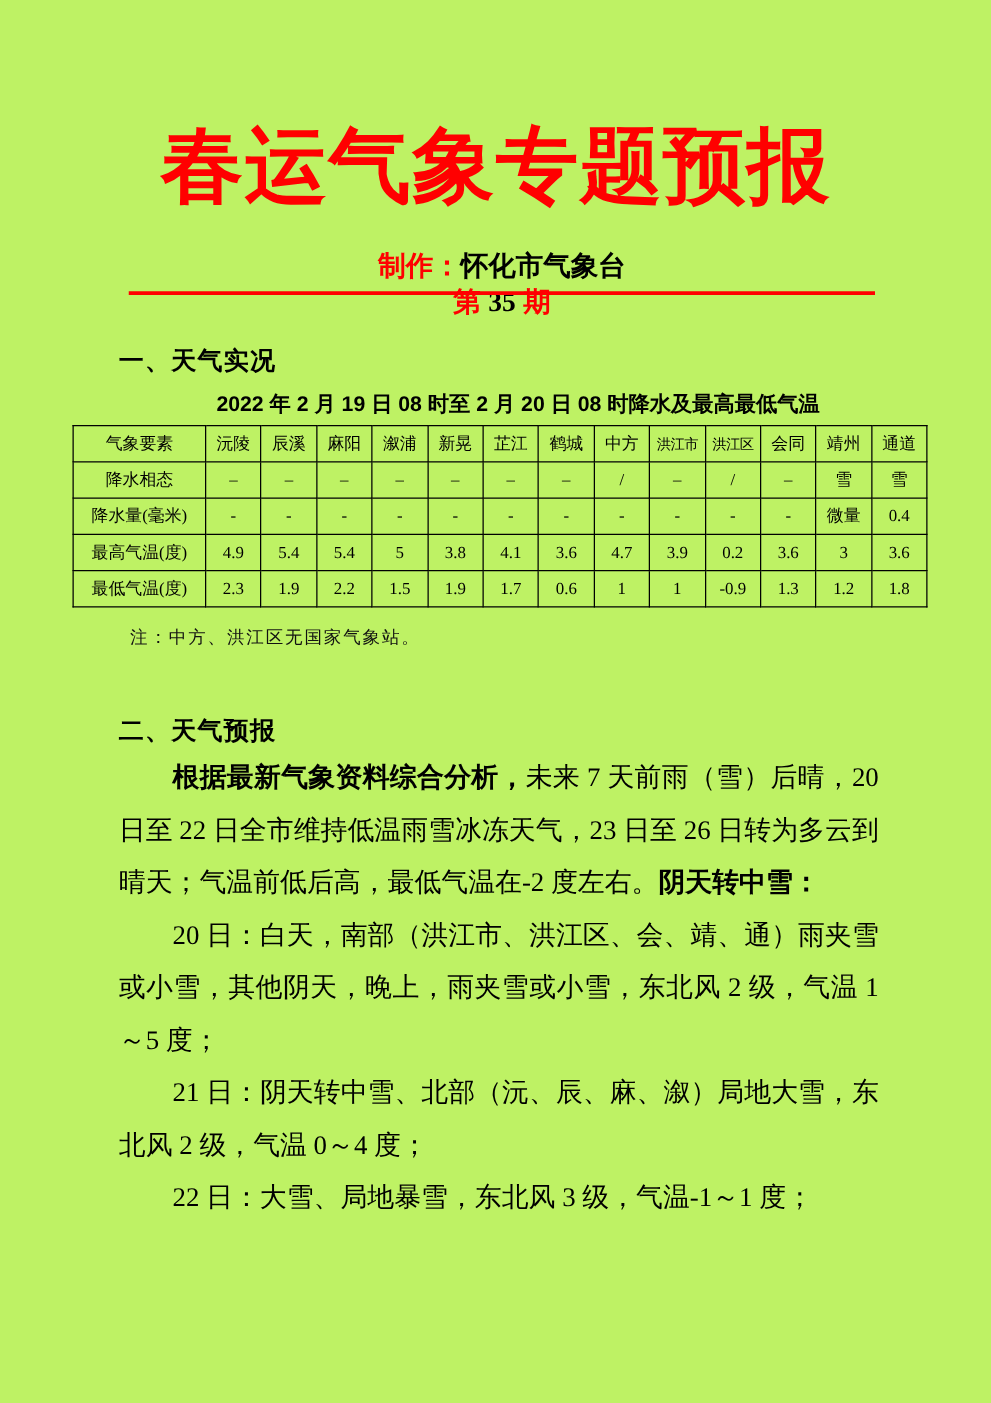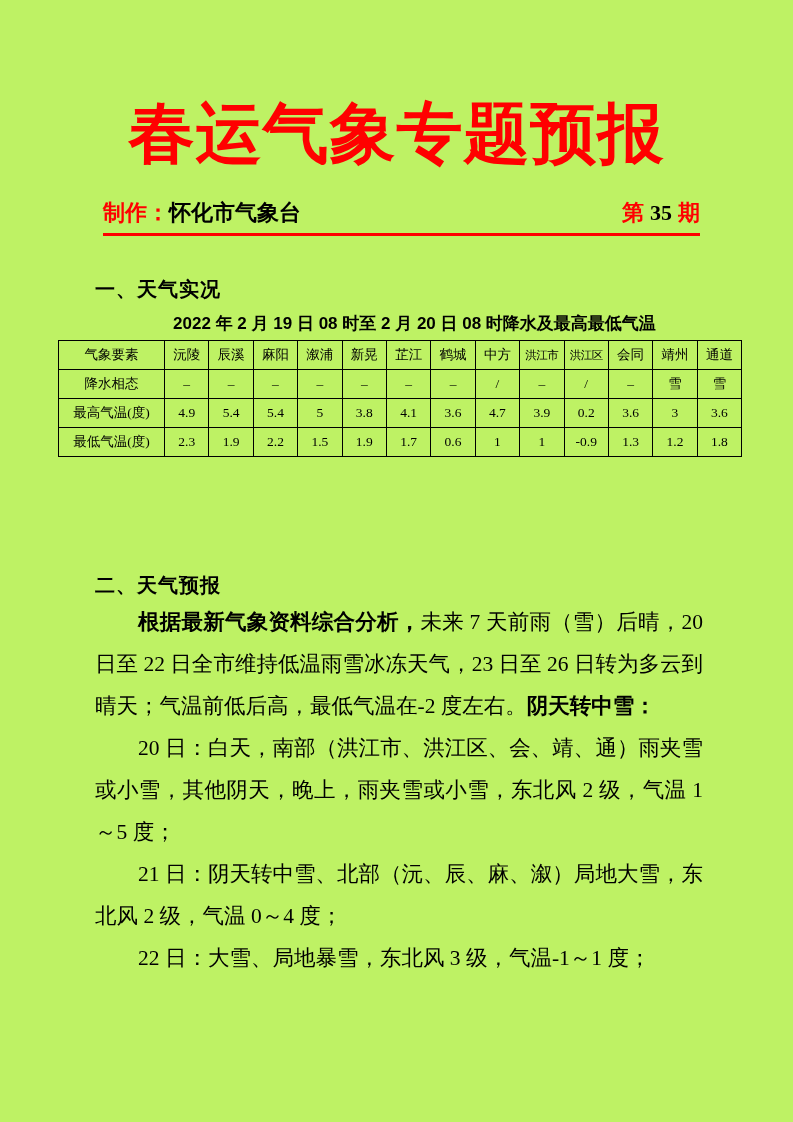--- a/index.html
+++ b/index.html
@@ -13,20 +13,21 @@
     position: absolute; top: 98px; left: 0; width: 100%; margin: 0;
     text-align: center; color: var(--red);
     font: bold 66px/1.1 "Liberation Serif", "DejaVu Serif", serif;
     letter-spacing: 1px;
   }
   .masthead {
     position: absolute; top: 199px; left: 103px; width: 597px;
     display: flex; justify-content: space-between; align-items: center;
     font: bold 22px/1.3 "Liberation Serif", "DejaVu Serif", serif;
     white-space: nowrap;
+    flex-direction: column;
   }
   .red { color: var(--red); }
   .mh-num { margin: 0 6px; }
   .mh-date span + span { margin-left: 6px; }
   .rule {
     position: absolute; top: 233px; left: 103px; width: 597px; height: 3px;
     background: var(--red);
   }
   .sec {
     position: absolute; left: 95px; margin: 0; color: var(--ink);
@@ -133,20 +134,36 @@
           <td>–</td>
           <td>–</td>
           <td>/</td>
           <td>–</td>
           <td>/</td>
           <td>–</td>
           <td>雪</td>
           <td>雪</td>
         </tr>
         <tr>
+          <td>降水量(毫米)</td>
+          <td>-</td>
+          <td>-</td>
+          <td>-</td>
+          <td>-</td>
+          <td>-</td>
+          <td>-</td>
+          <td>-</td>
+          <td>-</td>
+          <td>-</td>
+          <td>-</td>
+          <td>-</td>
+          <td>微量</td>
+          <td>0.4</td>
+        </tr>
+        <tr>
           <td>最高气温(度)</td>
           <td>4.9</td>
           <td>5.4</td>
           <td>5.4</td>
           <td>5</td>
           <td>3.8</td>
           <td>4.1</td>
           <td>3.6</td>
           <td>4.7</td>
           <td>3.9</td>
@@ -167,20 +184,21 @@
           <td>1</td>
           <td>1</td>
           <td>-0.9</td>
           <td>1.3</td>
           <td>1.2</td>
           <td>1.8</td>
         </tr>
       </tbody>
   </table>
 
+  <div class="note">注：中方、洪江区无国家气象站。</div>
 
   <h2 class="sec sec2">二、天气预报</h2>
 
   <div class="forecast" id="forecast-paragraphs">
       <p><span class="bold">根据最新气象资料综合分析，</span><span>未来 7 天前雨（雪）后晴，20 日至 22 日全市维持低温雨雪冰冻天气，23 日至 26 日转为多云到晴天；气温前低后高，最低气温在-2 度左右。</span><span class="bold">阴天转中雪：</span></p>
       <p><span>20 日：白天，南部（洪江市、洪江区、会、靖、通）雨夹雪或小雪，其他阴天，晚上，雨夹雪或小雪，东北风 2 级，气温 1～5 度；</span></p>
       <p><span>21 日：阴天转中雪、北部（沅、辰、麻、溆）局地大雪，东北风 2 级，气温 0～4 度；</span></p>
       <p><span>22 日：大雪、局地暴雪，东北风 3 级，气温-1～1 度；</span></p>
     </div>
 

